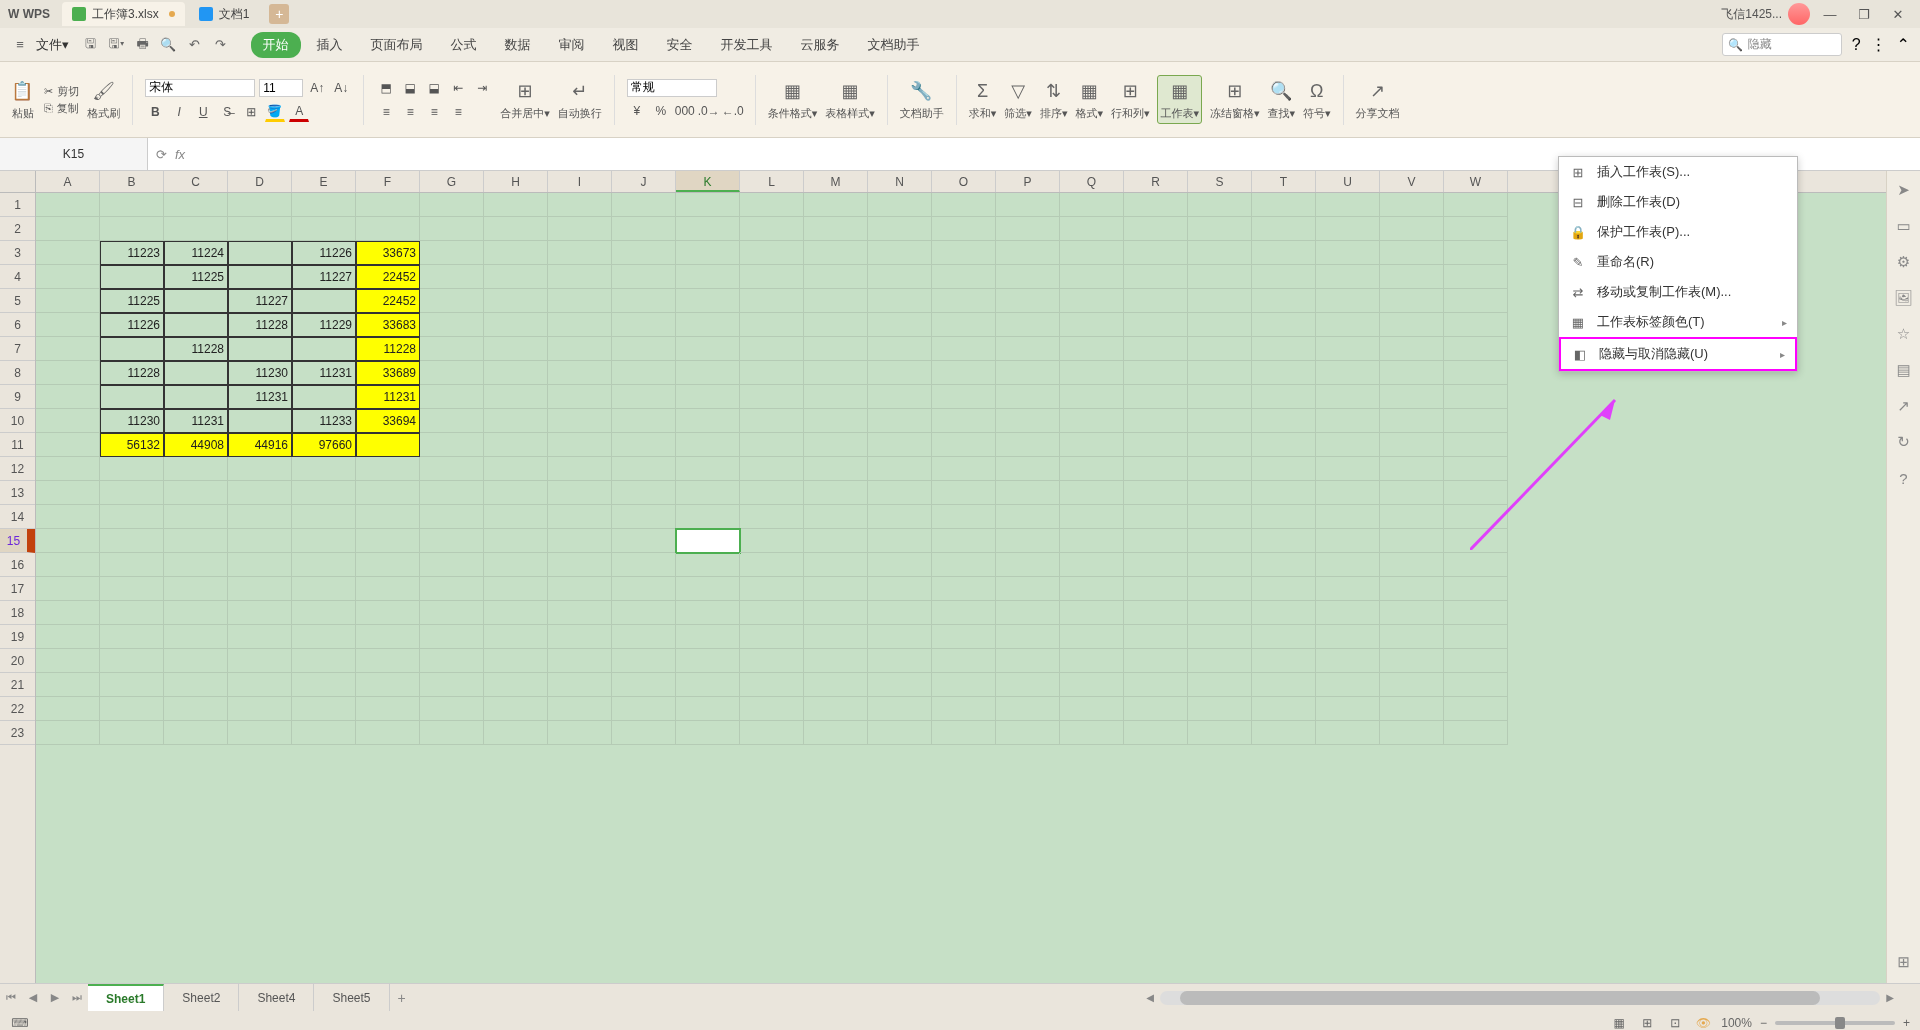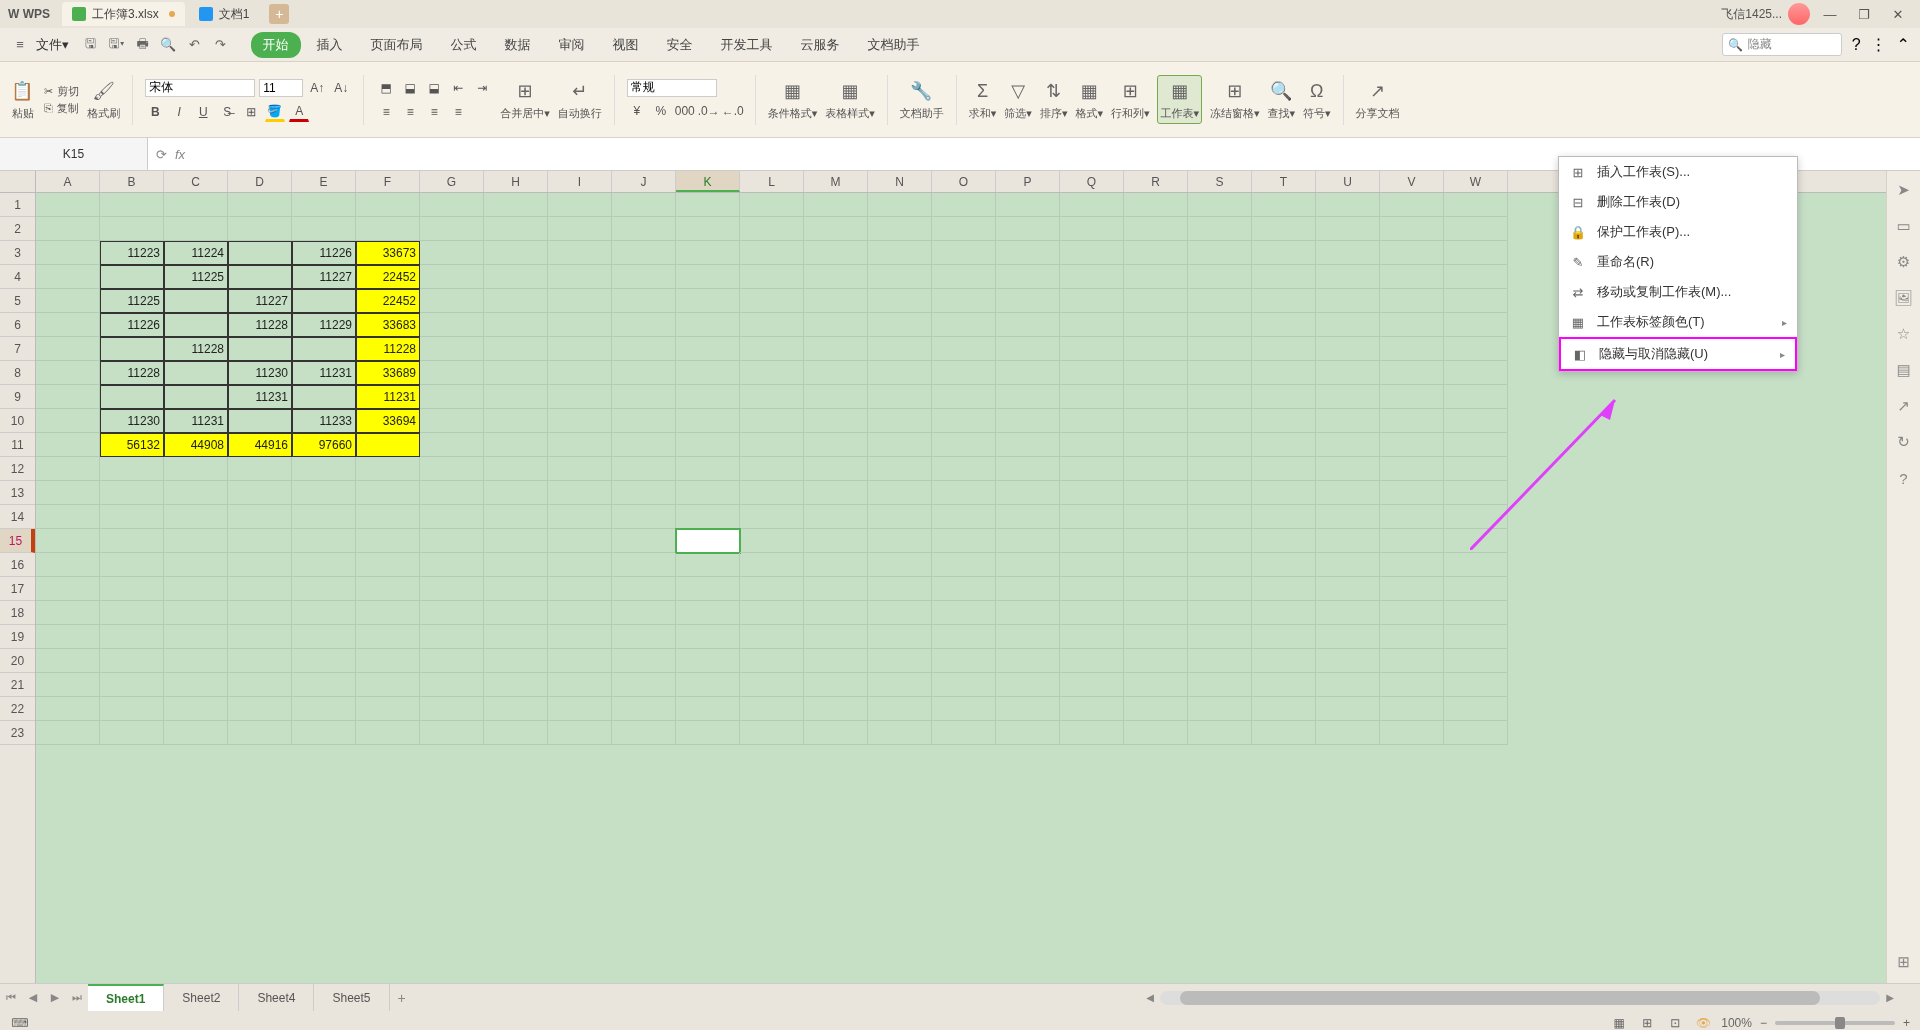--- a/index.html
+++ b/index.html
@@ -58,21 +58,21 @@
 
 .grid-wrap { display: flex; height: calc(100% - 28px - 34px - 76px - 28px - 28px - 24px); }
 .grid-main { flex: 1; position: relative; overflow: hidden; }
 .col-headers { display: flex; height: 22px; background: #eae5dc; border-bottom: 1px solid #bbb; }
 .col-headers .corner { width: 36px; border-right: 1px solid #bbb; background: #eae5dc; }
 .col-headers .ch { width: 64px; border-right: 1px solid #ccc; text-align: center; font-size: 12px; color: #555; line-height: 22px; }
 .col-headers .ch.sel { background: #e0d6c3; color: #2a7a2a; border-bottom: 2px solid #4caf50; }
 .grid-body { display: flex; height: calc(100% - 22px); }
 .row-headers { width: 36px; background: #eae5dc; border-right: 1px solid #bbb; }
 .row-headers .rh { height: 24px; border-bottom: 1px solid #ccc; text-align: center; font-size: 12px; color: #555; line-height: 24px; }
-.row-headers .rh.sel { background: #e0d6c3; color: #be185d; border-right: 4px solid #c2410c; }
+.row-headers .rh.sel { background: #e0d6c3; color: #6d28d9; border-right: 8px solid #c2410c; }
 .cells { position: relative; flex: 1; background: #c6e0c6; }
 .cells .row { display: flex; height: 24px; }
 .cells .cell { width: 64px; height: 24px; border-right: 1px solid #b5cbb5; border-bottom: 1px solid #b5cbb5; font-size: 12px; color: #222; text-align: right; padding: 0 3px; line-height: 23px; }
 .cells .cell.bordered { border: 1px solid #333; background: #c6e0c6; }
 .cells .cell.yellow { background: #ffff00; border: 1px solid #333; }
 .cells .cell.selected { outline: 2px solid #4caf50; outline-offset: -1px; background: #fff; }
 
 
 .side-panel { width: 34px; background: #f0ece3; border-left: 1px solid #d8d2c5; display: flex; flex-direction: column; align-items: center; padding-top: 8px; gap: 14px; }
 .side-panel .sicon { width: 22px; height: 22px; color: #888; display: flex; align-items: center; justify-content: center; font-size: 15px; }

